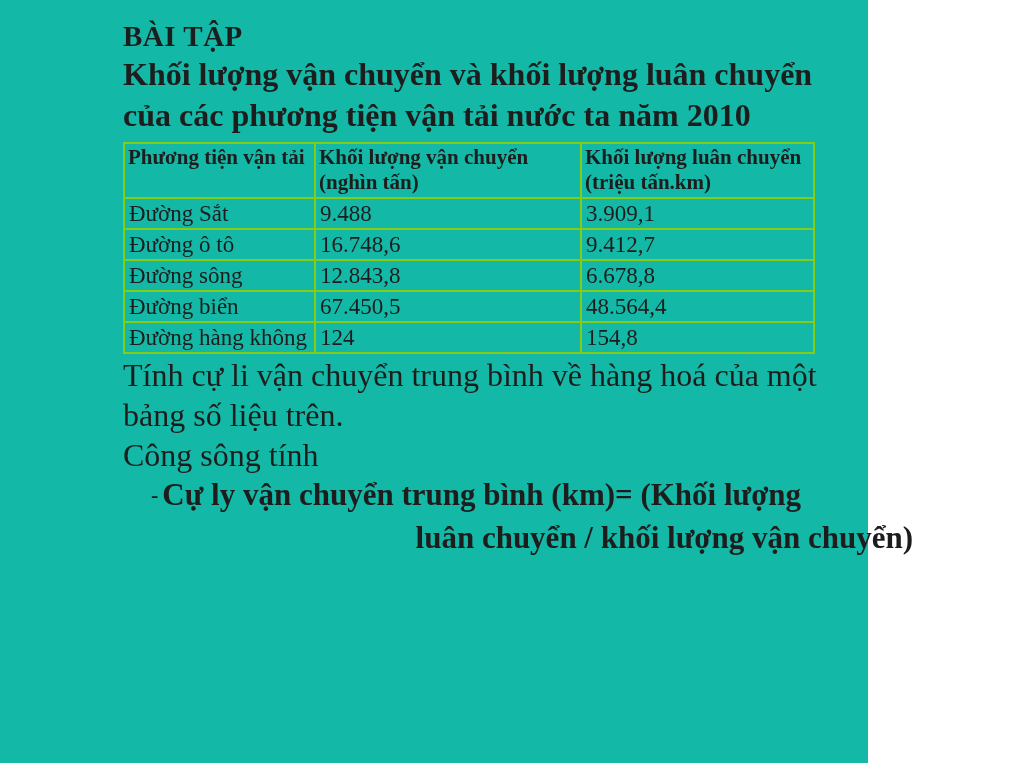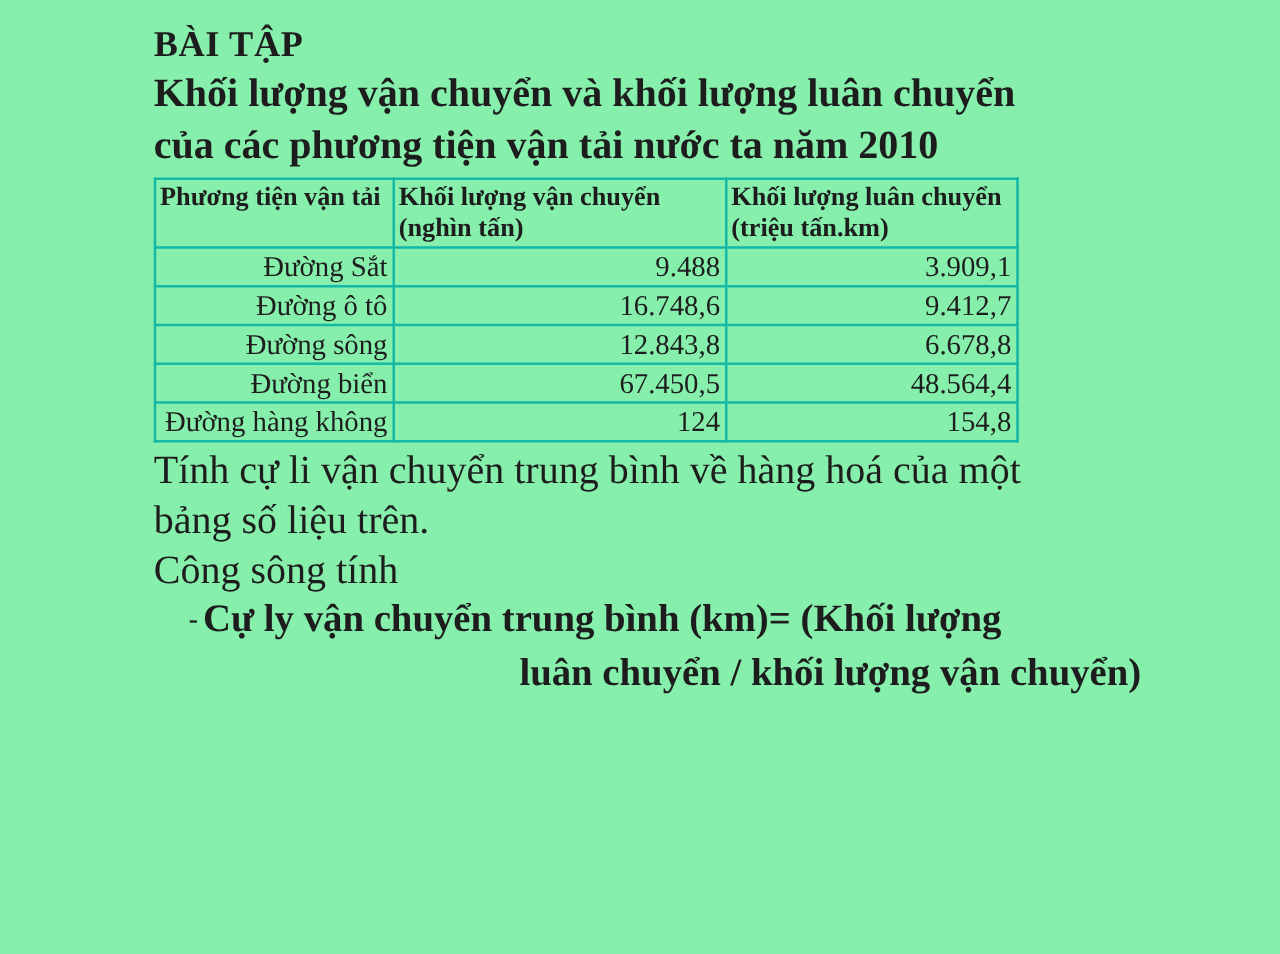--- a/index.html
+++ b/index.html
@@ -6,22 +6,22 @@
   html, body {
     margin: 0; padding: 0;
     width: 1024px; height: 763px;
     background: #ffffff;
     font-family: "Liberation Serif", "DejaVu Serif", serif;
     color: #1d1d1d;
     overflow: hidden;
   }
   .page {
     position: relative;
-    width: 1024px; height: 763px;
-    background: #86efac;
+    width: 868px; height: 763px;
+    background: #14b8a6;
   }
   .content {
     position: absolute;
     left: 123px; top: 18px;
     width: 790px;
   }
   .exercise-label {
     font-size: 29px;
     font-weight: bold;
     line-height: 36px;
@@ -38,35 +38,35 @@
   table.data-table {
     border-collapse: collapse;
     margin-top: 6px;
     table-layout: fixed;
     width: 690px;
   }
   table.data-table col.c1 { width: 191px; }
   table.data-table col.c2 { width: 266px; }
   table.data-table col.c3 { width: 233px; }
   table.data-table th, table.data-table td {
-    border: 2px solid #14b8a6;
+    border: 2px solid #84cc16;
   }
   table.data-table th {
     font-size: 21px;
     font-weight: bold;
     text-align: left;
     vertical-align: top;
     padding: 1px 2px 2px 3px;
     line-height: 25px;
     height: 53px;
   }
   table.data-table td {
     font-size: 23px;
     font-weight: normal;
-    text-align: right;
+    text-align: left;
     vertical-align: middle;
     padding: 0 4px;
     height: 31px;
     line-height: 26px;
     white-space: nowrap;
     overflow: hidden;
   }
   .h-line { display: block; white-space: nowrap; overflow: hidden; }
   .para {
     margin: 1px 0 0 0;

